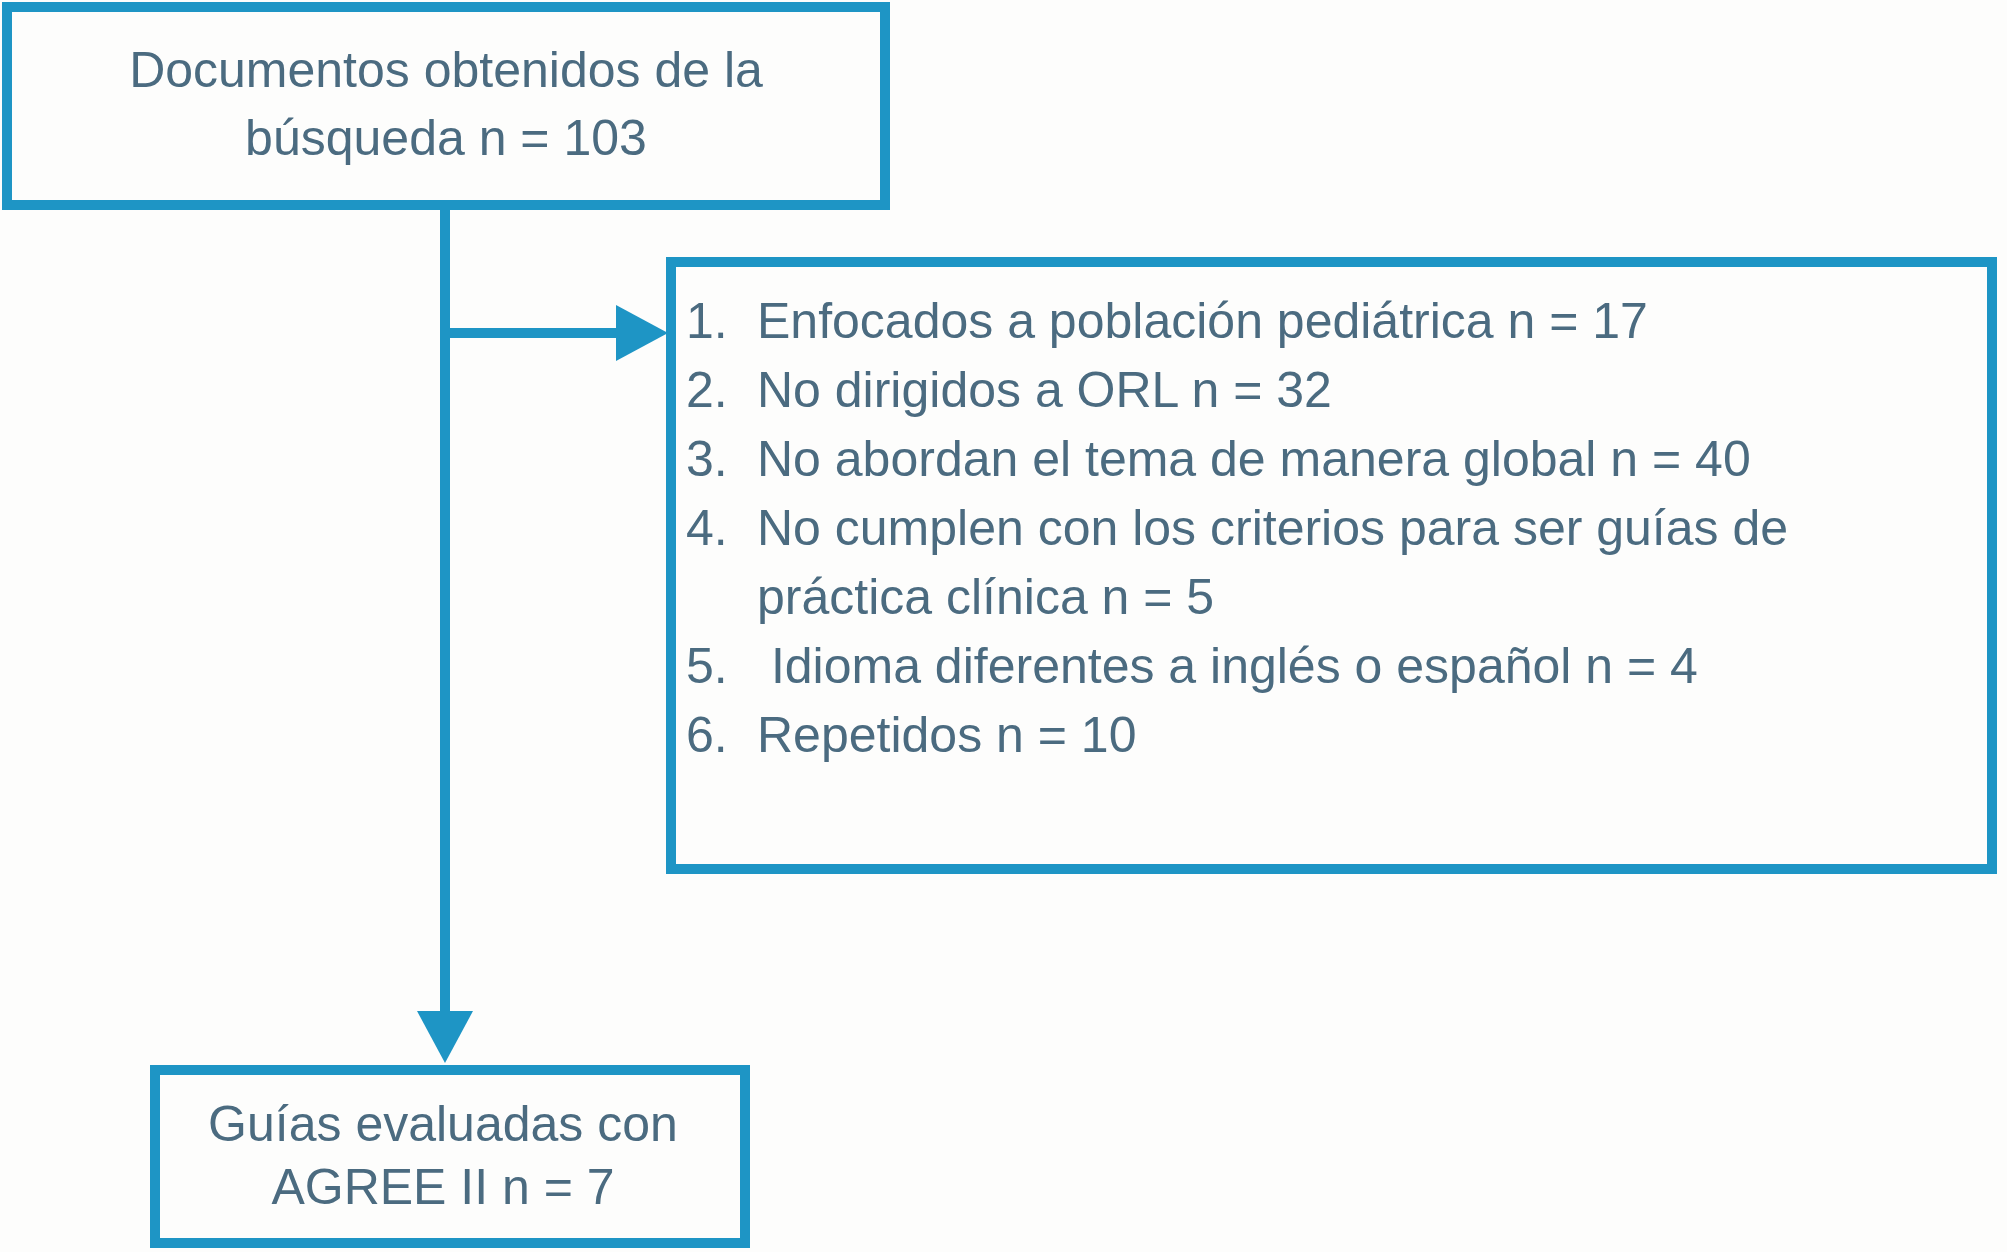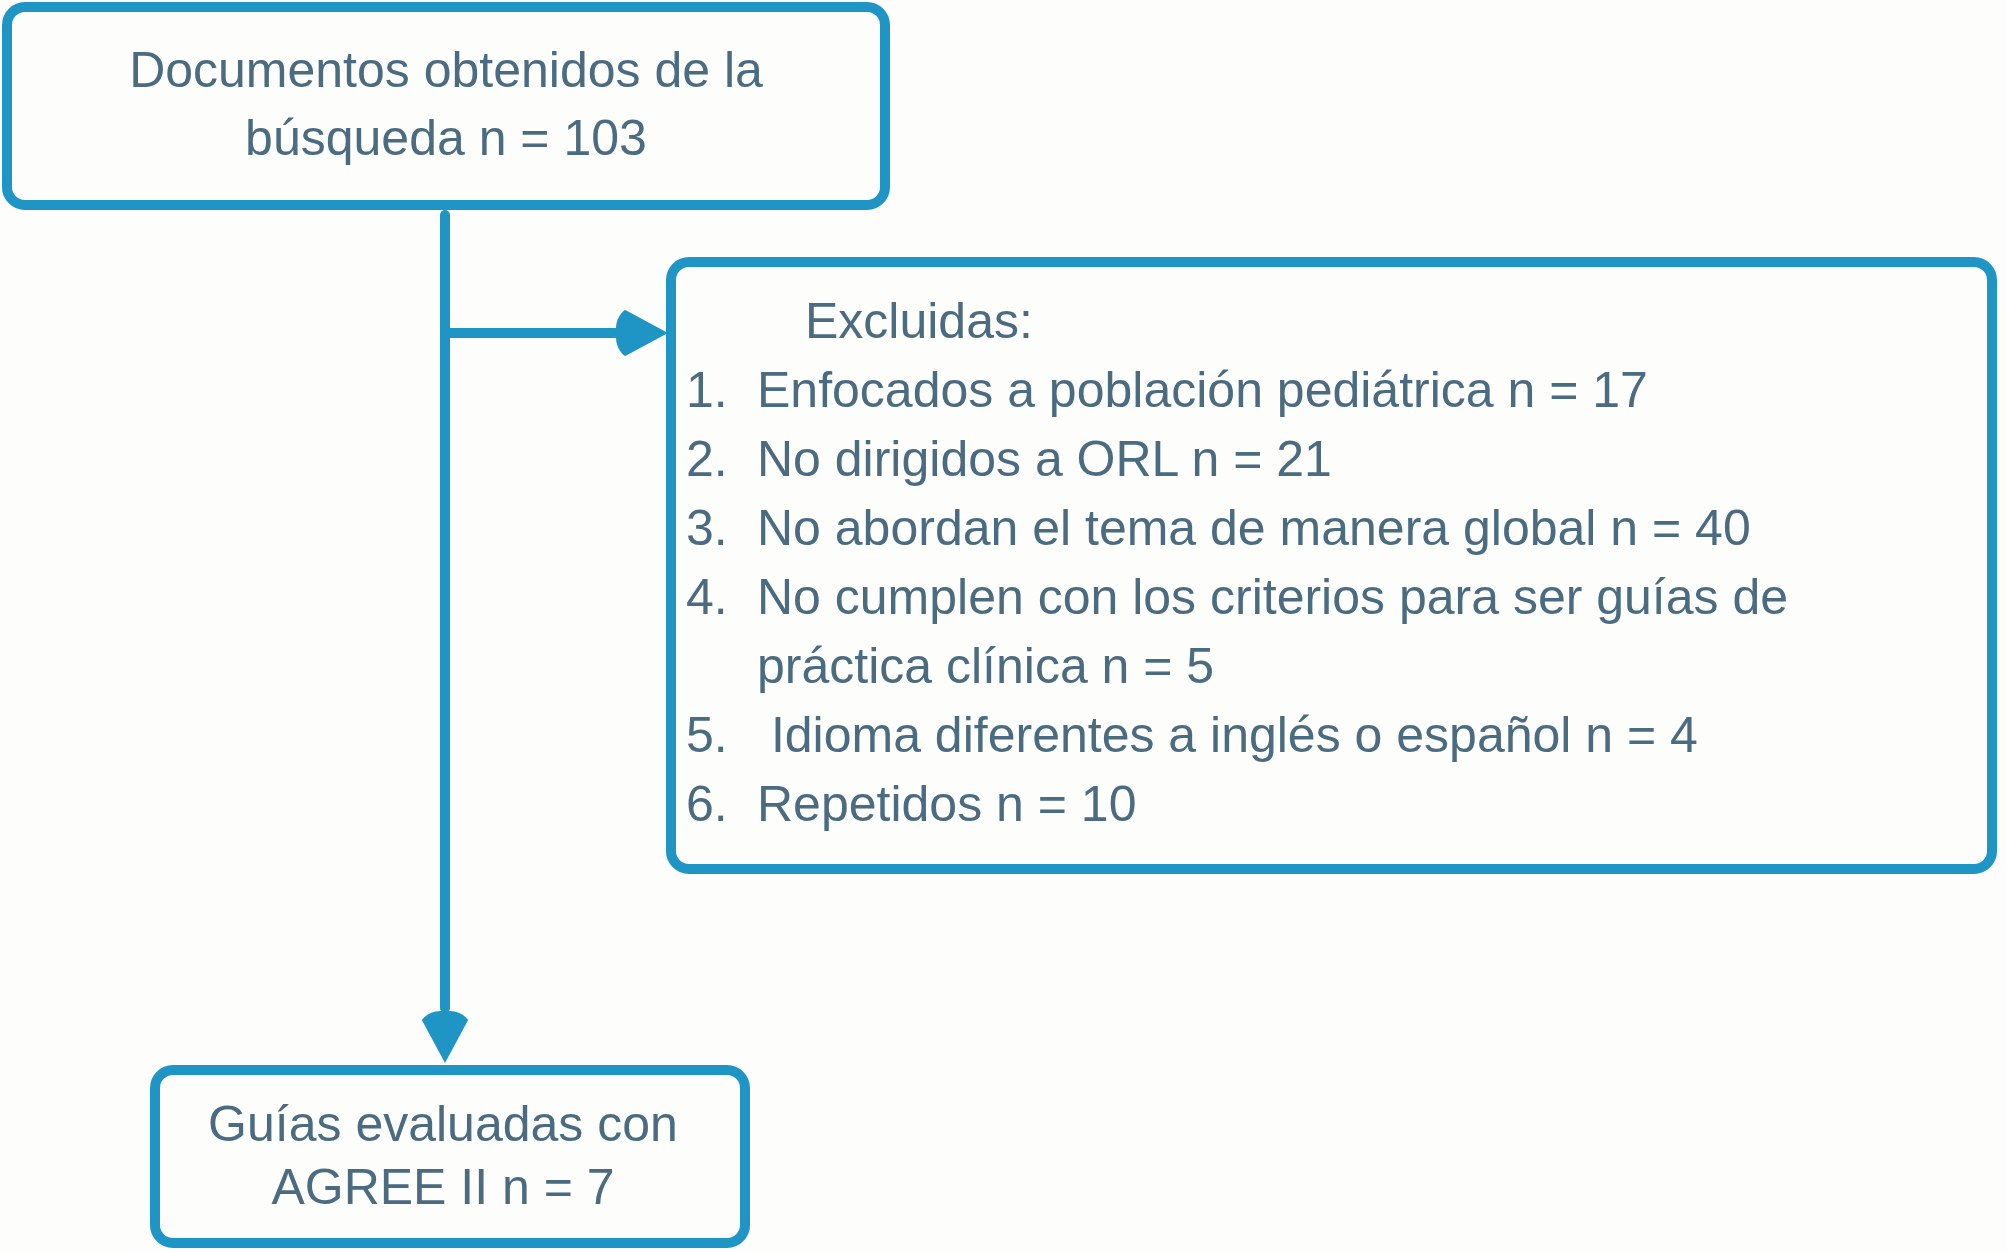--- a/index.html
+++ b/index.html
@@ -1,20 +1,20 @@
 <!DOCTYPE html>
 <html style="--accent: #1e95c5; --text: #4b6b80; --bg: #fdfdfc;"><head>
 <meta charset="utf-8">
 <style>
   :root {
     --accent: #1e95c5;
     --text: #4b6b80;
     --bg: #fdfdfc;
   }
-  * { margin: 0; padding: 0; box-sizing: border-box; border-radius: 23px; }
+  * { margin: 0; padding: 0; box-sizing: border-box; }
   html, body { background: var(--bg); }
   .canvas {
     position: relative;
     width: 2007px;
     height: 1252px;
     background: var(--bg);
     font-family: "Liberation Sans", "DejaVu Sans", sans-serif;
     color: var(--text);
     font-size: 50px;
     overflow: hidden;
@@ -85,29 +85,28 @@
     <span>Documentos obtenidos de la búsqueda n = 103</span>
   </div>
 
   <div class="connector v-line"></div>
   <div class="arrowhead arrow-down"></div>
 
   <div class="connector h-line"></div>
   <div class="arrowhead arrow-right"></div>
 
   <div class="box box-excluded">
-    <div class="excluded-heading">Excluidas:</div>
     <ul class="excluded-list">
       <li class="excluded-item">
         <span class="item-number">1.</span>
         <span class="item-text">Enfocados a población pediátrica n = 17</span>
       </li>
       <li class="excluded-item">
         <span class="item-number">2.</span>
-        <span class="item-text">No dirigidos a ORL n = 21</span>
+        <span class="item-text">No dirigidos a ORL n = 32</span>
       </li>
       <li class="excluded-item">
         <span class="item-number">3.</span>
         <span class="item-text">No abordan el tema de manera global n = 40</span>
       </li>
       <li class="excluded-item">
         <span class="item-number">4.</span>
         <span class="item-text">No cumplen con los criterios para ser guías de práctica clínica n = 5</span>
       </li>
       <li class="excluded-item">

